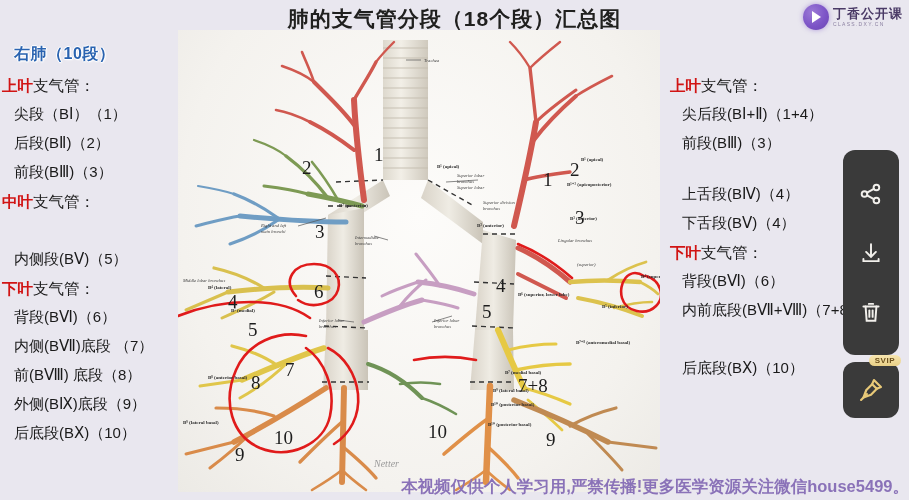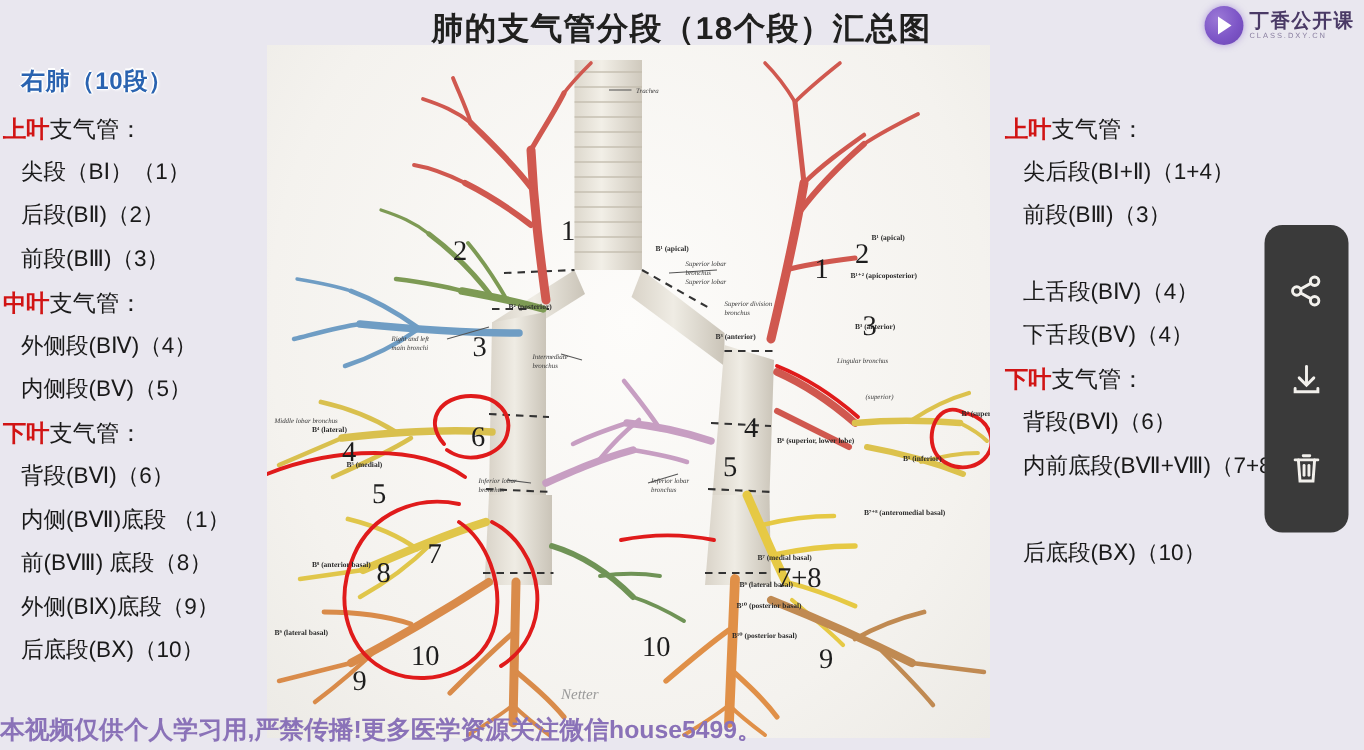--- a/index.html
+++ b/index.html
@@ -96,21 +96,21 @@
   .svip{
     position:absolute;right:-2px;top:-7px;
     background:linear-gradient(180deg,#f7e6b0,#e8cf86);
     color:#6b4f1b;font-size:8px;font-weight:bold;
     padding:1px 6px;border-radius:8px;letter-spacing:.5px;
     font-family:"Liberation Sans",sans-serif;
   }
 
   
   .caption{
-    position:absolute;left:0;right:0;bottom:2px;text-align:left;
+    position:absolute;left:0;right:0;bottom:2px;text-align:right;
     font-size:16.5px;font-weight:bold;color:#8a72b8;white-space:nowrap;
     letter-spacing:0px;
   }
 </style>
 </head>
 <body>
 
 <div id="stage">
 
   <div class="diagram-panel">
@@ -379,25 +379,24 @@
     </div>
   </div>
 
   <div class="side left" id="left-panel">
       <div class="lung-title" style="left: 14px; top: 44px;">右肺（10段）</div>
       <div class="lobe-head" style="left: 2px; top: 76px;"><span class="red">上叶</span><span>支气管：</span></div>
       <div class="seg-line" style="left: 14px; top: 105px;">尖段（BⅠ）（1）</div>
       <div class="seg-line" style="left: 14px; top: 134px;">后段(BⅡ)（2）</div>
       <div class="seg-line" style="left: 14px; top: 163px;">前段(BⅢ)（3）</div>
       <div class="lobe-head" style="left: 2px; top: 192px;"><span class="red">中叶</span><span>支气管：</span></div>
-      <div class="seg-line" style="left: 14px; top: 221px;">外侧段(BⅣ)（4）</div>
       <div class="seg-line" style="left: 14px; top: 250px;">内侧段(BⅤ)（5）</div>
       <div class="lobe-head" style="left: 2px; top: 279px;"><span class="red">下叶</span><span>支气管：</span></div>
       <div class="seg-line" style="left: 14px; top: 308px;">背段(BⅥ)（6）</div>
-      <div class="seg-line" style="left: 14px; top: 337px;">内侧(BⅦ)底段 （1）</div>
+      <div class="seg-line" style="left: 14px; top: 337px;">内侧(BⅦ)底段 （7）</div>
       <div class="seg-line" style="left: 14px; top: 366px;">前(BⅧ) 底段（8）</div>
       <div class="seg-line" style="left: 14px; top: 395px;">外侧(BⅨ)底段（9）</div>
       <div class="seg-line" style="left: 14px; top: 424px;">后底段(BⅩ)（10）</div>
     </div>
 
   <div class="side right" id="right-panel">
       <div class="lobe-head" style="left: 10px; top: 76px;"><span class="red">上叶</span><span>支气管：</span></div>
       <div class="seg-line" style="left: 22px; top: 105px;">尖后段(BⅠ+Ⅱ)（1+4）</div>
       <div class="seg-line" style="left: 22px; top: 134px;">前段(BⅢ)（3）</div>
       <div class="seg-line" style="left: 22px; top: 185px;">上舌段(BⅣ)（4）</div>
@@ -429,16 +428,24 @@
       <svg viewBox="0 0 24 24" width="26" height="26" fill="none" stroke="#f2f0ec" stroke-width="1.8" stroke-linecap="round">
         <path d="M5 7 H19"></path>
           <path d="M10 4.5 H14"></path>
         <path d="M7 7 L8 20 H16 L17 7"></path>
         <path d="M10.5 10.5 V16.5"></path>
           <path d="M13.5 10.5 V16.5"></path>
       </svg>
     </span>
   </div>
 
+  <div class="fab-pin">
+    <svg viewBox="0 0 24 24" width="28" height="28" fill="none" stroke="#e8c978" stroke-width="1.9" stroke-linecap="round" stroke-linejoin="round">
+      <path d="M14.5 3.5 L20.5 9.5 L17 11 L13 7 Z"></path>
+      <path d="M13 7 L8 12 L5.5 18.5 L12 16 L17 11"></path>
+      <path d="M8.5 15.5 L3.5 20.5"></path>
+    </svg>
+    <span class="svip">SVIP</span>
+  </div>
 
   <div class="caption">本视频仅供个人学习用,严禁传播!更多医学资源关注微信house5499。</div>
 
 </div>
 
 </body></html>

